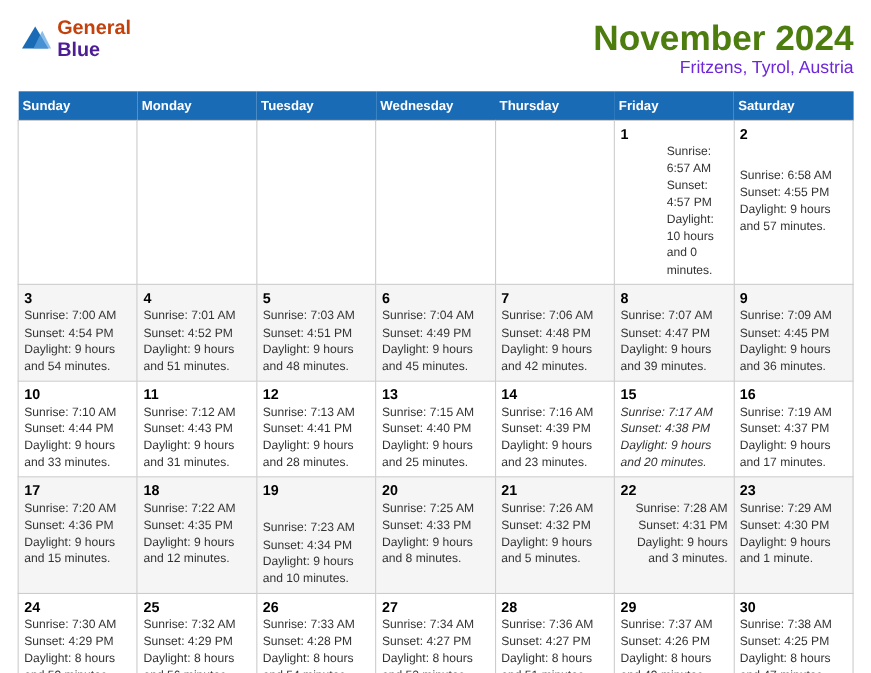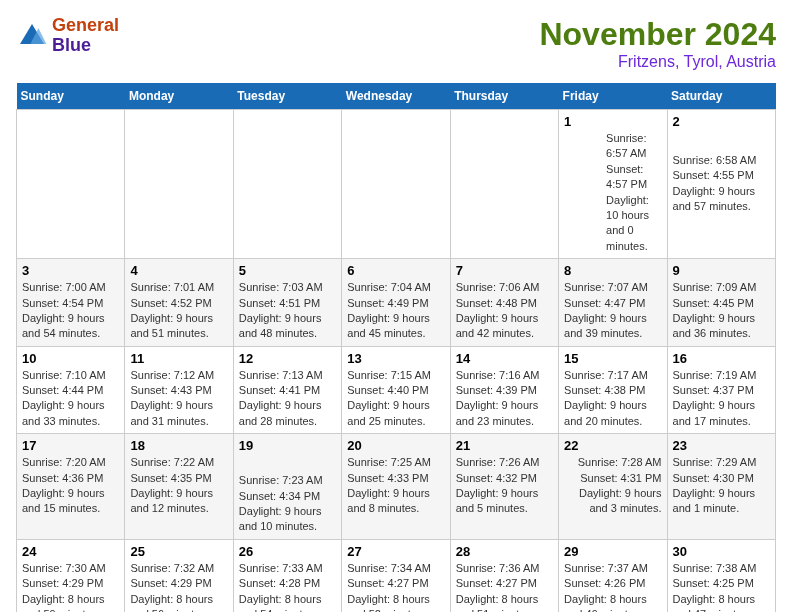--- a/index.html
+++ b/index.html
@@ -207,21 +207,21 @@
 Daylight: 9 hours and 25 minutes.</div>
         </td>
         <td>
           <div class="day-num">14</div>
           <div class="day-info" style="white-space: pre-line;">Sunrise: 7:16 AM
 Sunset: 4:39 PM
 Daylight: 9 hours and 23 minutes.</div>
         </td>
         <td>
           <div class="day-num">15</div>
-          <div class="day-info" style="white-space: pre-line;">Sunrise: 7:17 AM
+          <div class="day-info" style="white-space: pre-line; font-style: italic;">Sunrise: 7:17 AM
 Sunset: 4:38 PM
 Daylight: 9 hours and 20 minutes.</div>
         </td>
         <td>
           <div class="day-num">16</div>
           <div class="day-info" style="white-space: pre-line;">Sunrise: 7:19 AM
 Sunset: 4:37 PM
 Daylight: 9 hours and 17 minutes.</div>
         </td>
       </tr>

